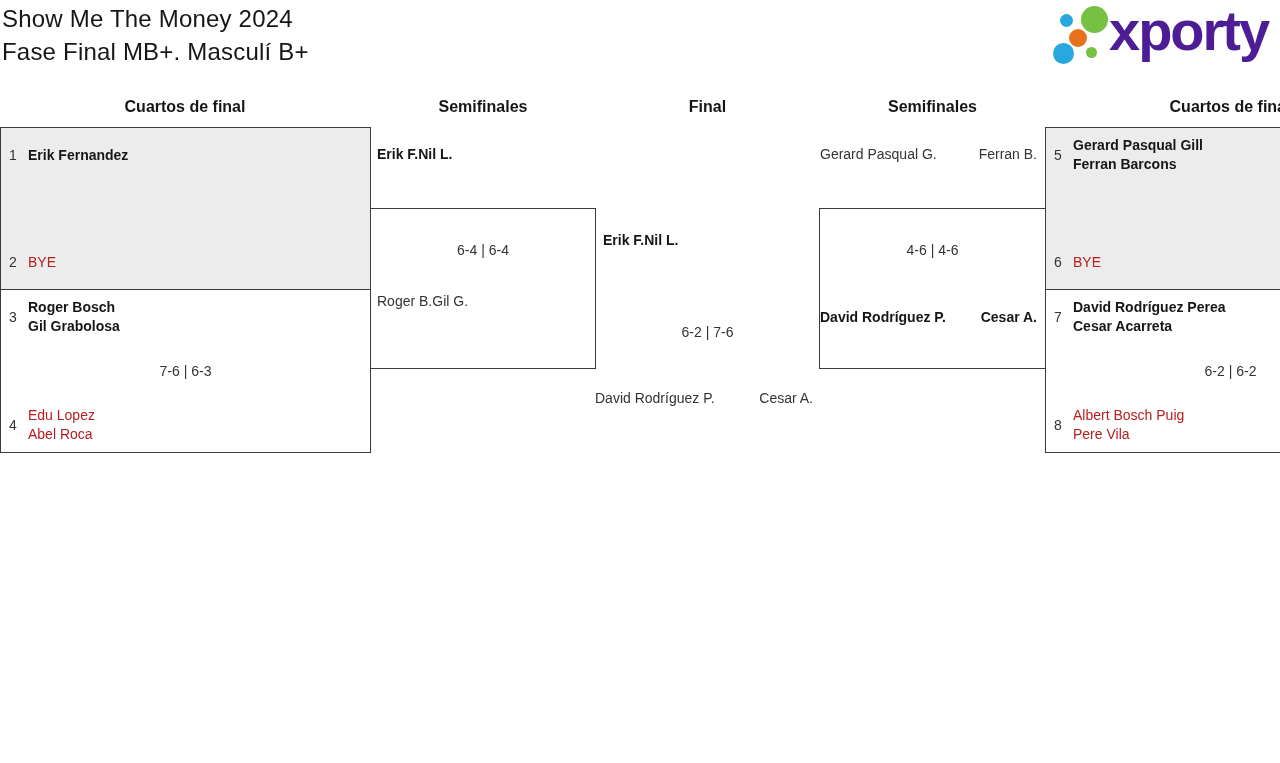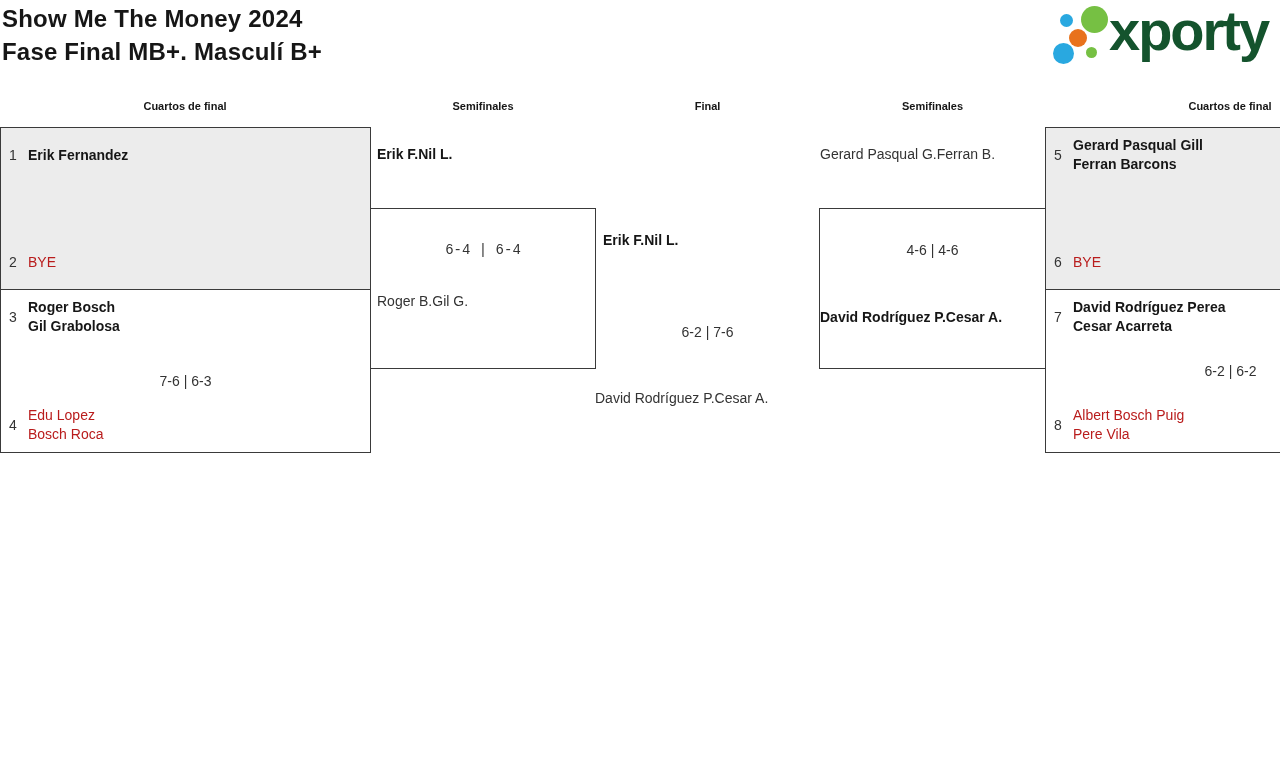--- a/index.html
+++ b/index.html
@@ -1,33 +1,33 @@
 <!DOCTYPE html>
 <html><head>
 <meta charset="utf-8">
 <style>
   html,body { margin:0; padding:0; background:#fff; }
   .page {
     position:relative; width:1280px; height:763px; overflow:hidden;
     background:#ffffff; font-family:"Liberation Sans", sans-serif; color:#1a1a1a;
   }
   
-  .title { position:absolute; left:2px; top:2px; font-size:24px; font-weight:bold;
+  .title { position:absolute; left:2px; top:2px; font-size:24px; font-weight:normal;
            line-height:33px; color:#161616; letter-spacing:0.2px; }
   .logo { position:absolute; left:1045px; top:4px; width:235px; height:66px; }
   .dot { position:absolute; border-radius:50%; }
   .dot.blue-sm  { left:15px; top:10px; width:13px; height:13px; background:#29a8e0; }
   .dot.green-lg { left:36px; top:2px;  width:27px; height:27px; background:#76c043; }
   .dot.orange   { left:24px; top:25px; width:18px; height:18px; background:#e8721c; }
   .dot.blue-lg  { left:8px;  top:39px; width:21px; height:21px; background:#29a8e0; }
   .dot.green-sm { left:41px; top:43px; width:11px; height:11px; background:#76c043; }
   .logo-text { position:absolute; left:64px; top:-1px; font-size:56px; line-height:56px;
-               font-weight:bold; color:#14532d; letter-spacing:-2px; }
+               font-weight:bold; color:#4c1d95; letter-spacing:-2px; }
   
-  .round-label { position:absolute; top:97px; font-size:11px; font-weight:bold;
+  .round-label { position:absolute; top:97px; font-size:16px; font-weight:bold;
                  color:#161616; text-align:center; line-height:19px; }
   .c1 { left:0;      width:370px; }
   .c2 { left:371px;  width:224px; }
   .c3 { left:595px;  width:225px; }
   .c4 { left:820px;  width:225px; }
   .c5 { left:1045px; width:370px; }
   
   .mbox { position:absolute; box-sizing:border-box; border:1px solid #3a3a3a; background:#fff; }
   .mbox.gray { background:#ececec; }
   .qf-l1 { left:0;      top:127px; width:371px; height:163px; }
@@ -41,31 +41,31 @@
   .slot.bottom { bottom:8px; }
   .seed { position:absolute; left:8px; top:0; bottom:0; display:flex; align-items:center;
           font-size:14px; color:#333; }
   .names { margin-left:27px; height:100%; display:flex; flex-direction:column;
            justify-content:center; font-size:14px; line-height:19px; color:#b91c1c; }
   .names.winner, .team-label.winner { font-weight:bold; color:#161616; }
   .line:empty { display:none; }
   
   .team-label { position:absolute; display:flex; flex-direction:row;
                 font-size:14px; line-height:19px; color:#333; }
-  .team-label.right { text-align:right; }
+  .team-label.right { text-align:right;justify-content:space-between; }
   .sfl-top    { left:377px; top:145px; width:200px; }
   .sfl-bottom { left:377px; top:292px; width:200px; }
   .fin-top    { left:603px; top:231px; width:200px; }
   .fin-bottom { left:595px; top:389px; width:218px; }
   .sfr-top    { left:820px; top:145px; width:217px; }
   .sfr-bottom { left:820px; top:308px; width:217px; }
   
   .score { position:absolute; font-size:14px; line-height:16px; color:#333; text-align:center; }
-  .s-qf-l2 { left:0;      top:373px; width:371px; }
-  .s-sf-l  { left:371px;  top:242px; width:224px;font-family:Liberation Mono, monospace; }
+  .s-qf-l2 { left:0;      top:363px; width:371px; }
+  .s-sf-l  { left:371px;  top:242px; width:224px; }
   .s-fin   { left:595px;  top:324px; width:225px; }
   .s-sf-r  { left:820px;  top:242px; width:225px; }
   .s-qf-r2 { left:1045px; top:363px; width:371px; }
 </style>
 </head>
 <body>
 
 <div class="page">
 
   <div class="title">
@@ -109,21 +109,21 @@
       <span class="seed">3</span>
       <div class="names winner">
         <span class="line">Roger Bosch</span>
         <span class="line">Gil Grabolosa</span>
       </div>
     </div>
     <div class="slot bottom">
       <span class="seed">4</span>
       <div class="names">
         <span class="line">Edu Lopez</span>
-        <span class="line">Bosch Roca</span>
+        <span class="line">Abel Roca</span>
       </div>
     </div>
   </div>
 
   <div class="mbox sf-l"></div>
 
   <div class="mbox sf-r"></div>
 
   <div class="mbox qf-r1 gray">
     <div class="slot top">

